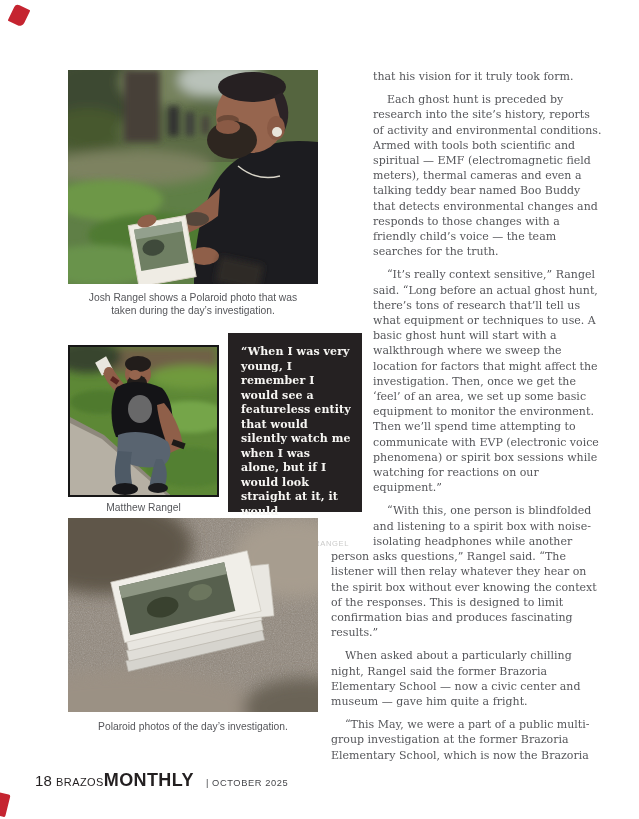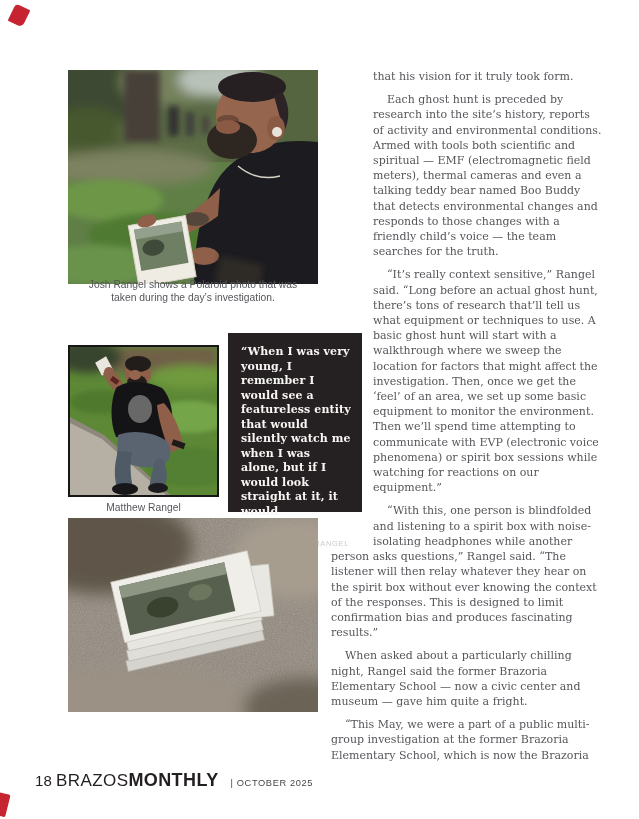--- a/index.html
+++ b/index.html
@@ -12,21 +12,21 @@
   .crop-mark.bottom{left:-6px;top:793px;width:14px;height:23px;transform:rotate(14deg);border-radius:2px;}
 
   
   .photo{position:absolute;overflow:hidden;}
   .photo svg{display:block;}
   .photo-josh{left:68px;top:70px;width:250px;height:214px;}
   .photo-matthew{left:68px;top:345px;width:147px;height:148px;border:2px solid #161616;}
   .photo-polaroids{left:68px;top:518px;width:250px;height:194px;}
 
   .caption{position:absolute;color:#55565a;font-size:10.3px;line-height:13px;text-align:center;}
-  .caption-josh{left:68px;top:278px;width:250px;}
+  .caption-josh{left:68px;top:291px;width:250px;}
   .caption-josh .inner{width:234px;margin:0 auto;}
   .caption-matthew{left:68px;top:501px;width:151px;}
   .caption-polaroids{left:68px;top:720px;width:250px;}
 
   
   .pull-quote{position:absolute;left:228px;top:333px;width:134px;height:179px;
       background:#252122;box-sizing:border-box;padding:12px 10px 8px 13px;}
   .pull-quote .q-text{color:#f7f6f3;font-family:"DejaVu Serif",serif;font-weight:bold;
       font-size:11px;line-height:14.5px;letter-spacing:0.1px;}
   .pull-quote .q-attrib{color:#cbcbca;font-family:"Liberation Sans",sans-serif;
@@ -35,21 +35,21 @@
   
   .article{position:absolute;left:323px;top:61px;width:287px;
       font-family:"DejaVu Serif",serif;font-size:11px;line-height:15.2px;color:#55565a;}
   .article p{margin:8px;}
   .article p.indent{text-indent:14px;}
   .wrap-spacer{float:left;width:50px;height:230px;margin-top:258px;}
 
   
   .footer{position:absolute;left:35px;top:770px;white-space:nowrap;color:#231f20;}
   .footer .pgnum{font-size:15px;font-weight:400;letter-spacing:0.2px;}
-  .footer .brand-reg{font-size:17px;font-weight:400;letter-spacing:0.4px;margin-left:4px;}
+  .footer .brand-reg{font-size:11px;font-weight:400;letter-spacing:0.4px;margin-left:4px;}
   .footer .brand-bold{font-size:18px;font-weight:800;letter-spacing:0.4px;}
   .footer .issue{font-size:9.3px;color:#45464a;letter-spacing:0.6px;margin-left:12px;}
 </style>
 </head>
 <body>
 
 <div class="page">
 
   <div class="crop-mark top"></div>
   <div class="crop-mark bottom"></div>
@@ -188,20 +188,21 @@
         <rect x="57" y="108" width="137" height="11" fill="#e8e6e0" stroke="#bfbbb2" stroke-width="0.7"></rect>
         <rect x="148" y="62" width="62" height="52" fill="#e9e7e1" stroke="#c5c1b8" stroke-width="0.7" transform="rotate(7 180 88)"></rect>
         <rect x="55" y="48" width="140" height="62" fill="#f0eee8" stroke="#cdc9c0" stroke-width="0.7"></rect>
         <rect x="62" y="54" width="108" height="50" fill="#57604e"></rect>
         <rect x="62" y="54" width="108" height="12" fill="#8d9683"></rect>
         <ellipse cx="100" cy="84" rx="16" ry="10" fill="#39412f"></ellipse>
         <ellipse cx="140" cy="78" rx="12" ry="8" fill="#6c765e"></ellipse>
       </g>
     </svg>
   </div>
+  <div class="caption caption-polaroids">Polaroid photos of the day’s investigation.</div>
 
   <div class="article">
     <div class="wrap-spacer"></div>
   <p class="">that his vision for it truly took form.</p>
       <p class="indent">Each ghost hunt is preceded by research into the site’s history, reports of activity and environmental conditions. Armed with tools both scientific and spiritual — EMF (electromagnetic field meters), thermal cameras and even a talking teddy bear named Boo Buddy that detects environmental changes and responds to those changes with a friendly child’s voice — the team searches for the truth.</p>
       <p class="indent">“It’s really context sensitive,” Rangel said. “Long before an actual ghost hunt, there’s tons of research that’ll tell us what equipment or techniques to use. A basic ghost hunt will start with a walkthrough where we sweep the location for factors that might affect the investigation. Then, once we get the ‘feel’ of an area, we set up some basic equipment to monitor the environment. Then we’ll spend time attempting to communicate with EVP (electronic voice phenomena) or spirit box sessions while watching for reactions on our equipment.”</p>
       <p class="indent">“With this, one person is blindfolded and listening to a spirit box with noise-isolating headphones while another person asks questions,” Rangel said. “The listener will then relay whatever they hear on the spirit box without ever knowing the context of the responses. This is designed to limit confirmation bias and produces fascinating results.”</p>
       <p class="indent">When asked about a particularly chilling night, Rangel said the former Brazoria Elementary School — now a civic center and museum — gave him quite a fright.</p>
       <p class="indent">“This May, we were a part of a public multi-group investigation at the former Brazoria Elementary School, which is now the Brazoria</p>
     </div>

